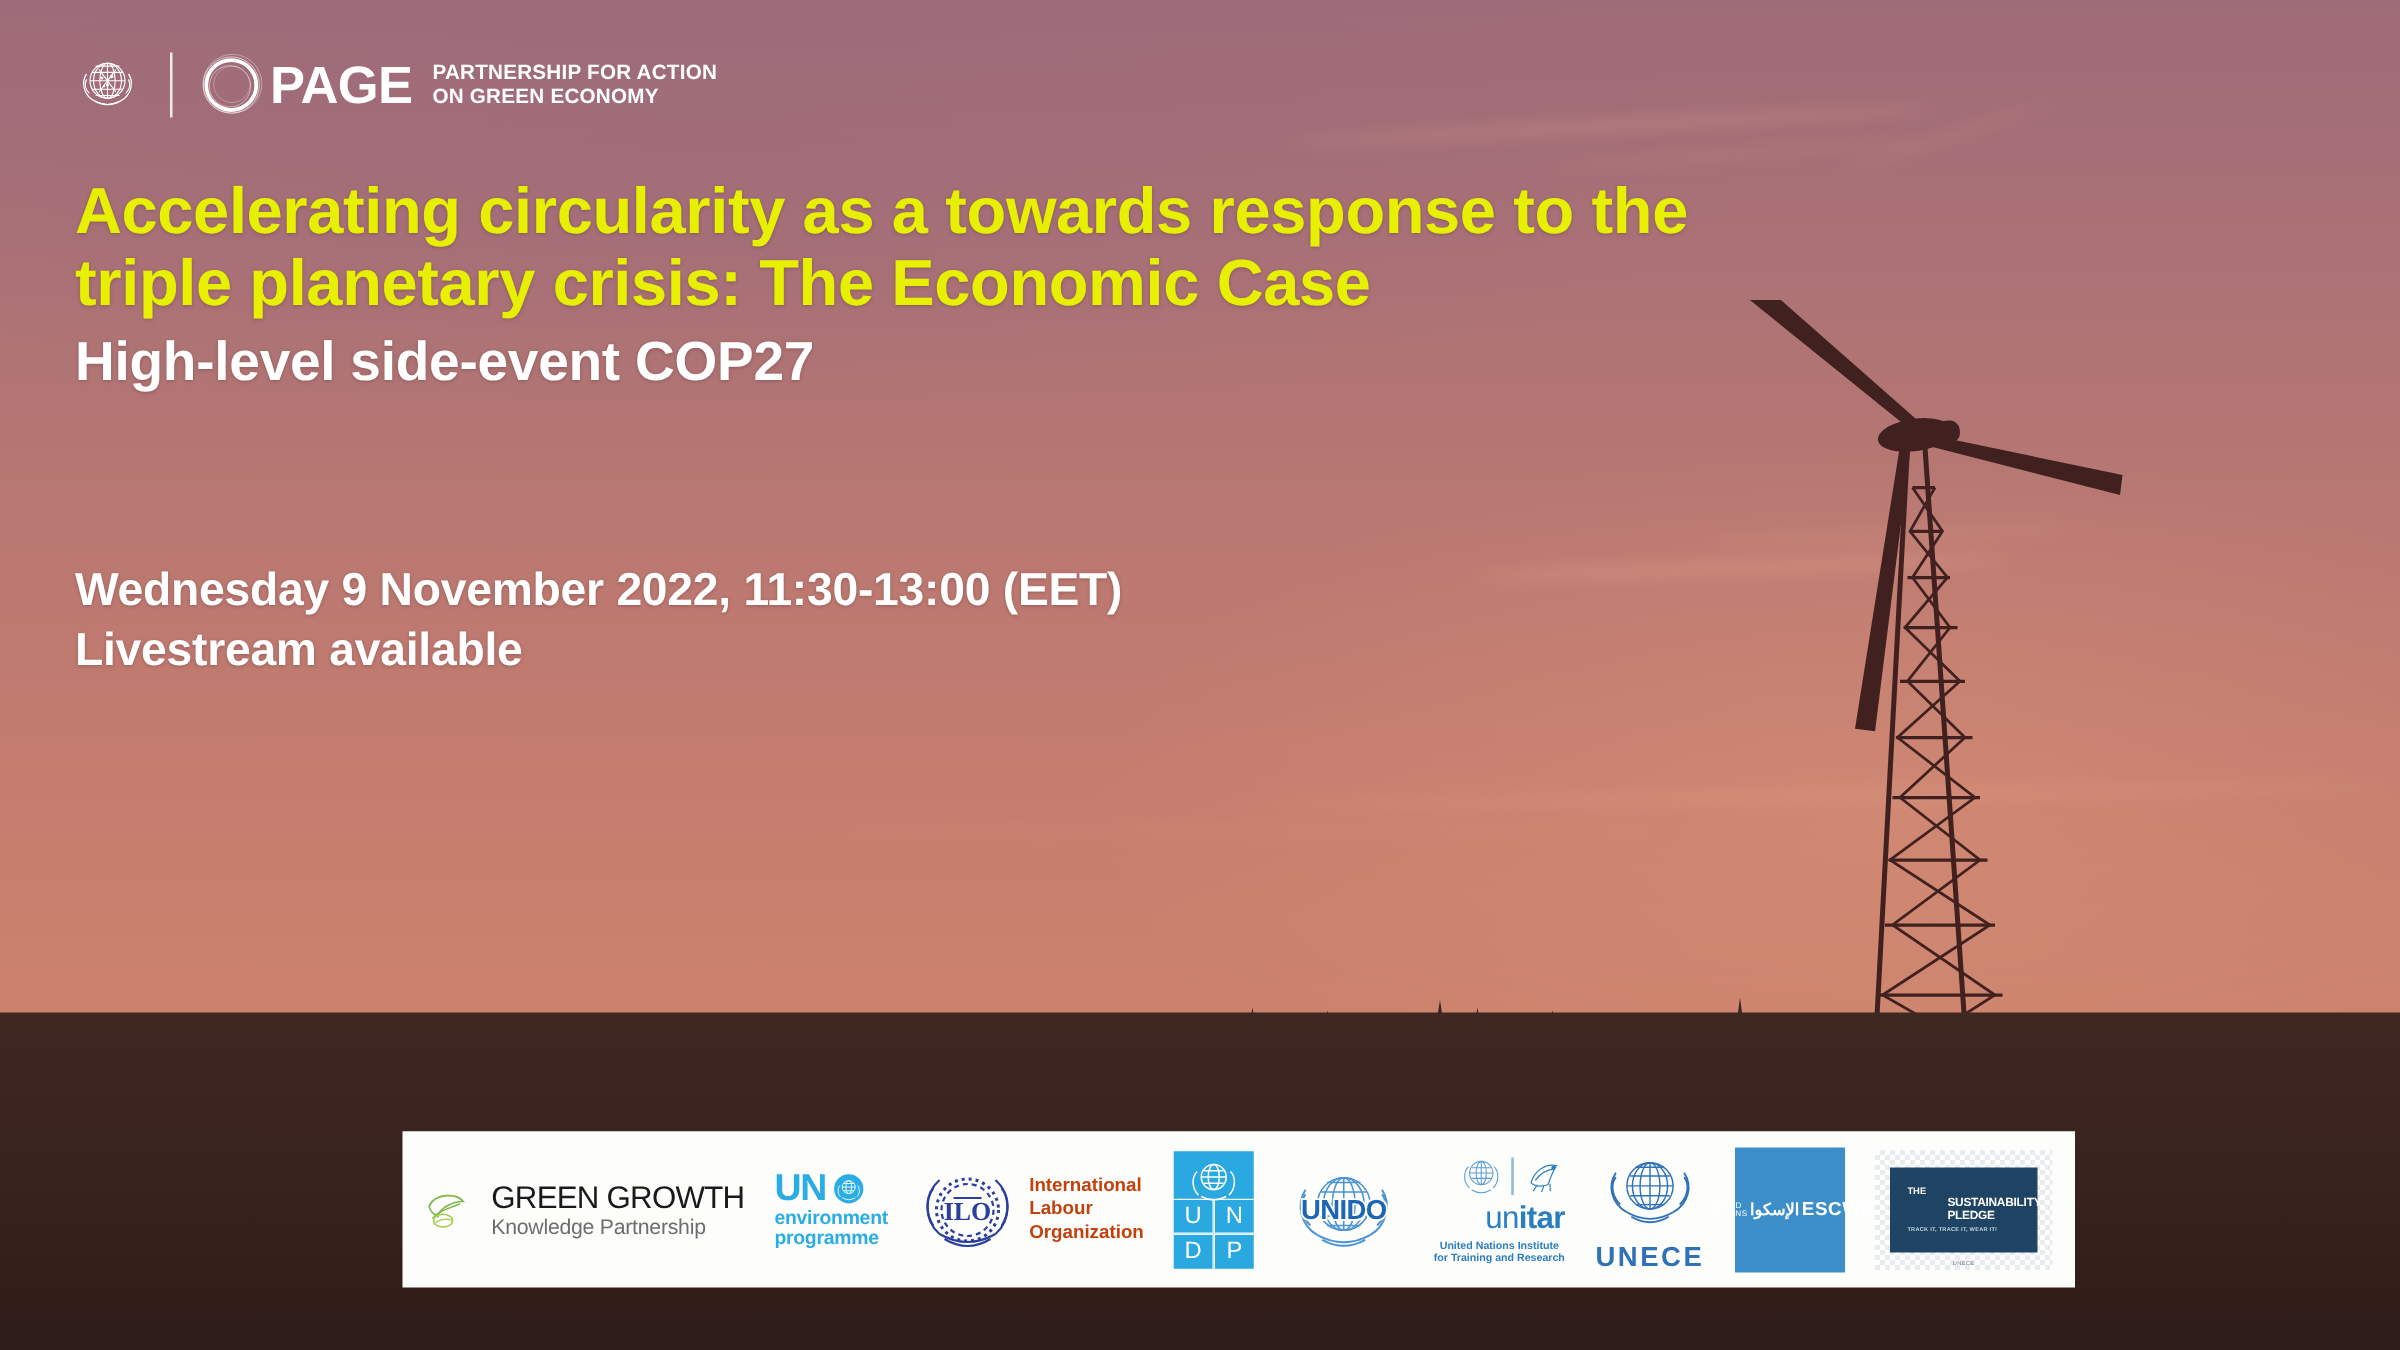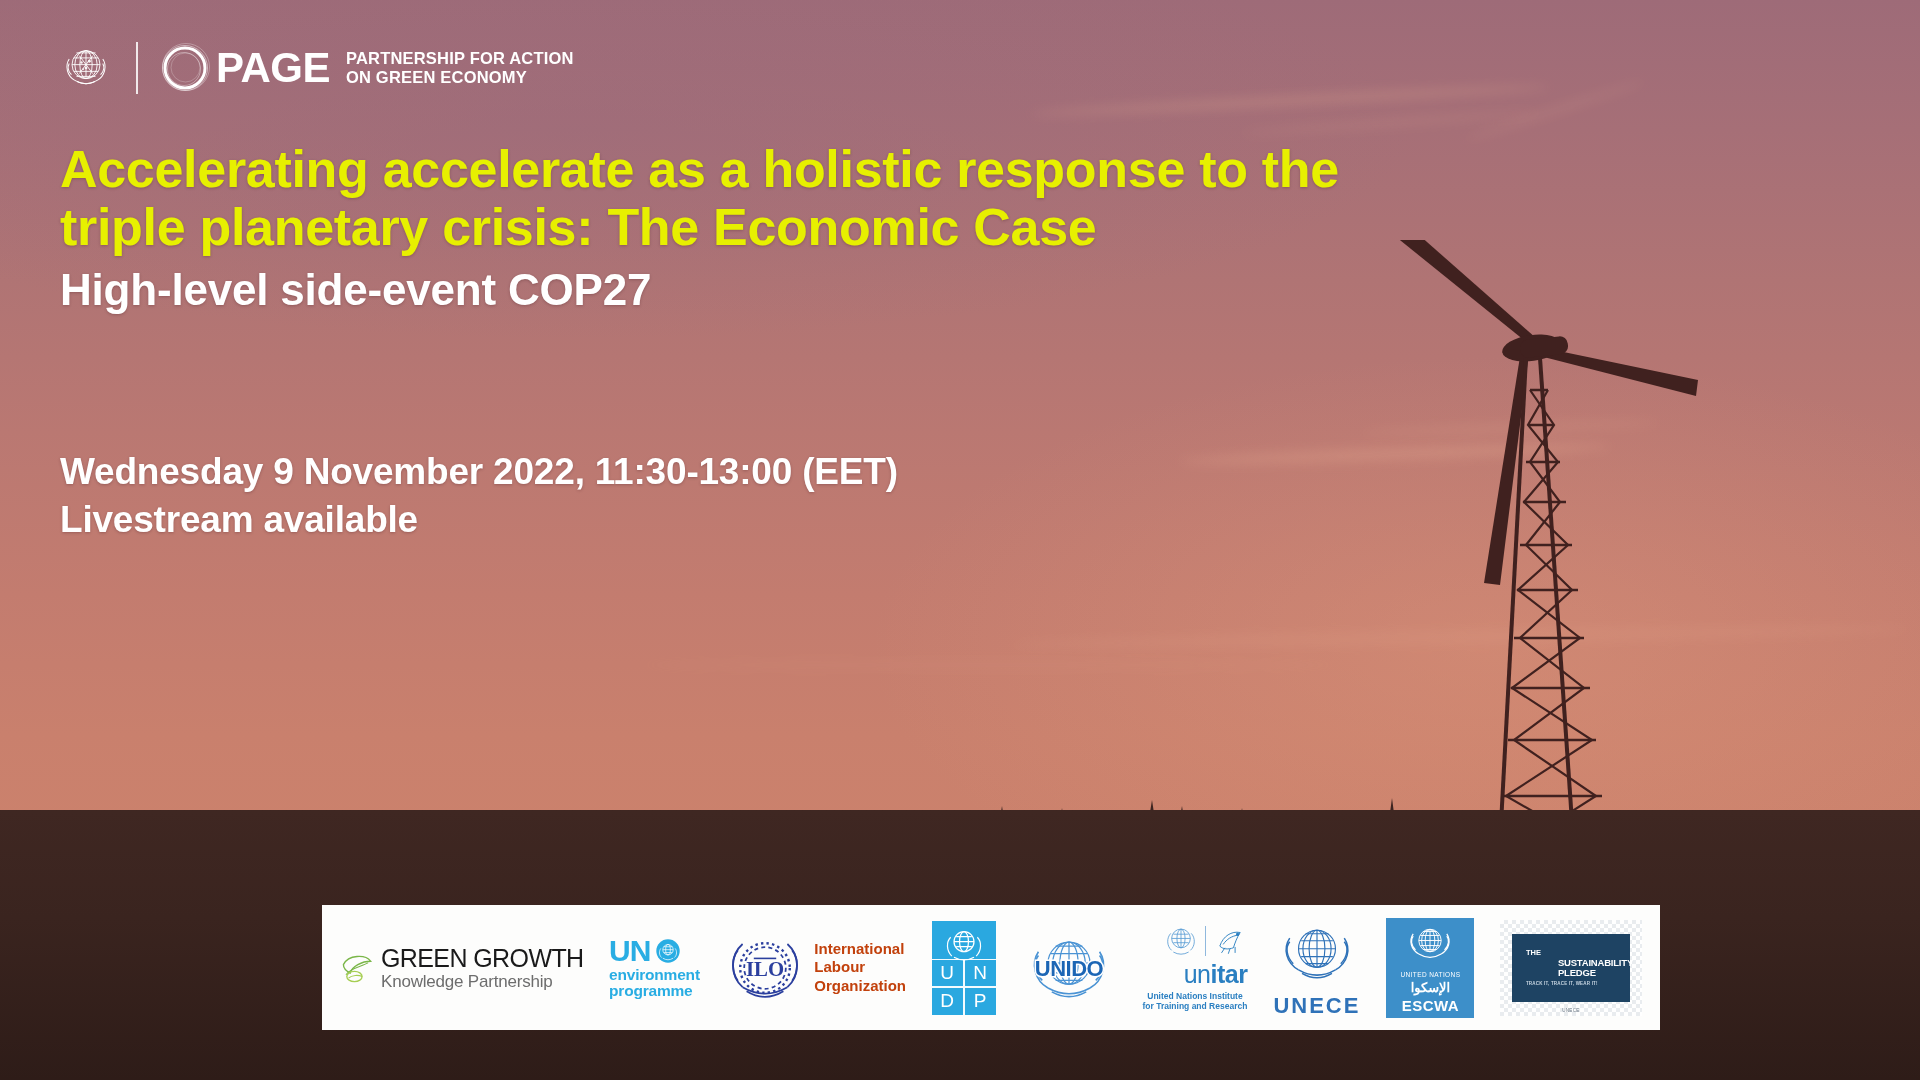--- a/index.html
+++ b/index.html
@@ -109,21 +109,21 @@
   .logobar {
     position:absolute; left:322px; top:905px;
     width:1338px; height:125px;
     background:#fdfdfc;
     display:flex; align-items:center; justify-content:space-between;
     padding:0 18px;
     z-index:7;
   }
   .logo { display:flex; align-items:center; justify-content:center; height:100%; }
 
-  .ggkp { display:flex; align-items:center; gap:7px; }
+  .ggkp { display:flex; align-items:center; gap:19px; }
   .ggkp-txt { line-height:1; }
   .ggkp-t1 { font-size:25px; color:#1a1a1a; letter-spacing:-.6px; font-weight:400; font-family:"Liberation Sans Narrow","Liberation Sans",sans-serif; }
   .ggkp-t2 { font-size:17px; color:#6d6d6d; letter-spacing:-.2px; margin-top:2px; }
 
   .unep-wrap { display:flex; flex-direction:column; line-height:1.05; }
   .unep-top { display:flex; align-items:center; gap:5px; }
   .unep-un { font-size:30px; font-weight:bold; color:#29ade3; letter-spacing:-1px; }
   .unep-sub { font-size:15.5px; font-weight:bold; color:#29ade3; letter-spacing:-.2px; }
 
   .ilo-wrap { display:flex; align-items:center; gap:9px; }
@@ -156,21 +156,21 @@
   .unitar-bar { width:1.5px; height:30px; background:#8fb8dd; }
   .unitar-word { font-size:25px; color:#2a7fc1; letter-spacing:-.5px; }
   .unitar-word b { color:#2a7fc1; font-weight:bold; }
   .unitar-sub { font-size:8.5px; color:#2a7fc1; font-weight:bold; line-height:1.2; text-align:center; }
 
   .unece-wrap { display:flex; flex-direction:column; align-items:center; }
   .unece-word { font-size:22px; font-weight:bold; color:#2f72b8; letter-spacing:2px; margin-top:2px; }
 
   .escwa-box {
     width:88px; height:100px; background:#3d8fc9;
-    display:flex; flex-direction:column; align-items:center; justify-content:center; gap:2px;
+    display:flex; flex-direction:row; align-items:center; justify-content:center; gap:2px;
   }
   .escwa-un { font-size:6.5px; color:#fff; letter-spacing:.4px; }
   .escwa-ar { font-size:13px; color:#fff; font-weight:bold; }
   .escwa-en { font-size:15px; color:#fff; font-weight:bold; letter-spacing:.5px; }
 
   .ohrlls-wrap { display:flex; flex-direction:column; align-items:center; }
   .ohrlls-word { font-size:18px; font-weight:bold; color:#4a8fc4; letter-spacing:.3px; margin-top:3px; }
 
   .pledge-outer {
     width:142px; height:96px; padding:7px;
@@ -296,21 +296,21 @@
     <div class="page-word">PAGE</div>
 
     <div class="page-tag">
       <div>PARTNERSHIP FOR ACTION</div>
       <div>ON GREEN ECONOMY</div>
     </div>
   </div>
 
   <div class="content">
     <div class="title">
-      <div>Accelerating accelerate as a holistic response to the</div>
+      <div>Accelerating circularity as a towards response to the</div>
       <div>triple planetary crisis: The Economic Case</div>
     </div>
     <div class="subtitle">High-level side-event COP27</div>
   </div>
 
   <div class="when">
     <div>Wednesday 9 November 2022, 11:30-13:00 (EET)</div>
     <div>Livestream available</div>
   </div>
 

